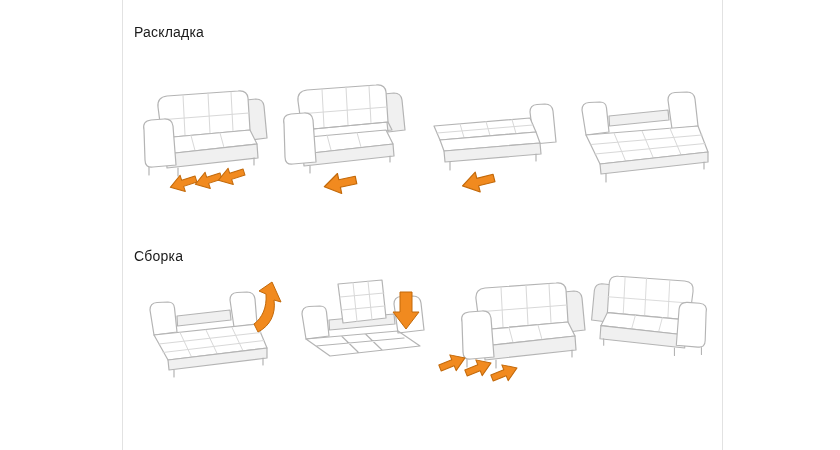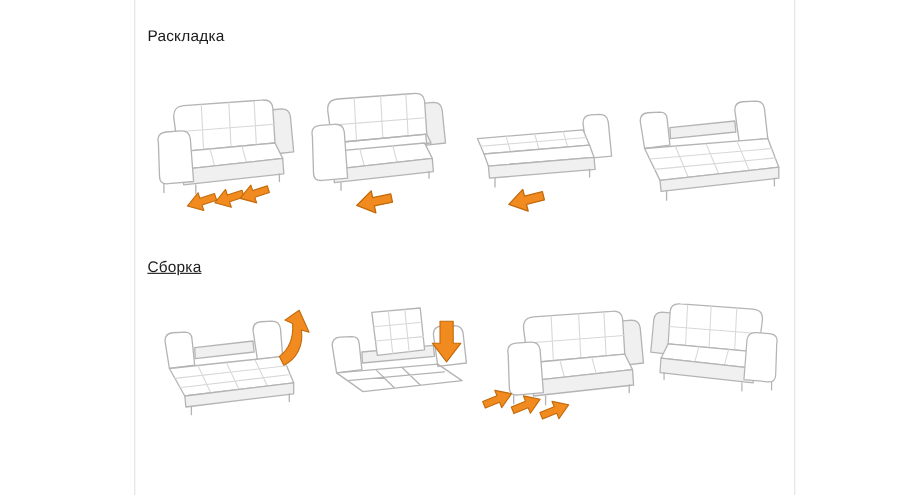--- a/index.html
+++ b/index.html
@@ -3,21 +3,21 @@
 <meta charset="utf-8">
 <style>
   html,body{margin:0;padding:0;background:#fff;}
   body{font-family:"Liberation Sans", sans-serif;}
   .page{position:relative;width:840px;height:450px;background:#fff;overflow:hidden;}
   .frame-line{position:absolute;top:0;bottom:0;width:1px;background:var(--frame-border,#e2e2e2);}
   .frame-left{left:122px;}
   .frame-right{left:722px;}
   .section-title{position:absolute;left:134px;font-size:14px;color:#1a1a1a;letter-spacing:.2px;}
   .title-unfold{top:24px;}
-  .title-fold{top:234px;text-decoration:underline;}
+  .title-fold{top:248px;}
   .fig{position:absolute;}
   svg{display:block;overflow:visible;}
   .o{fill:#ffffff;stroke:var(--outline,#b4b4b4);stroke-width:1.2;stroke-linejoin:round;stroke-linecap:round;}
   .s{fill:var(--shade,#f0f0f0);stroke:var(--outline,#b4b4b4);stroke-width:1.2;stroke-linejoin:round;}
   .q{fill:none;stroke:var(--quilt,#d8d8d8);stroke-width:1;stroke-linecap:round;}
   .l{fill:none;stroke:var(--outline,#b4b4b4);stroke-width:1.2;stroke-linecap:round;stroke-linejoin:round;}
   .a{fill:var(--arrow-fill,#f18a1f);stroke:var(--arrow-stroke,#c2690a);stroke-width:1;stroke-linejoin:round;}
 </style>
 </head>
 <body>

